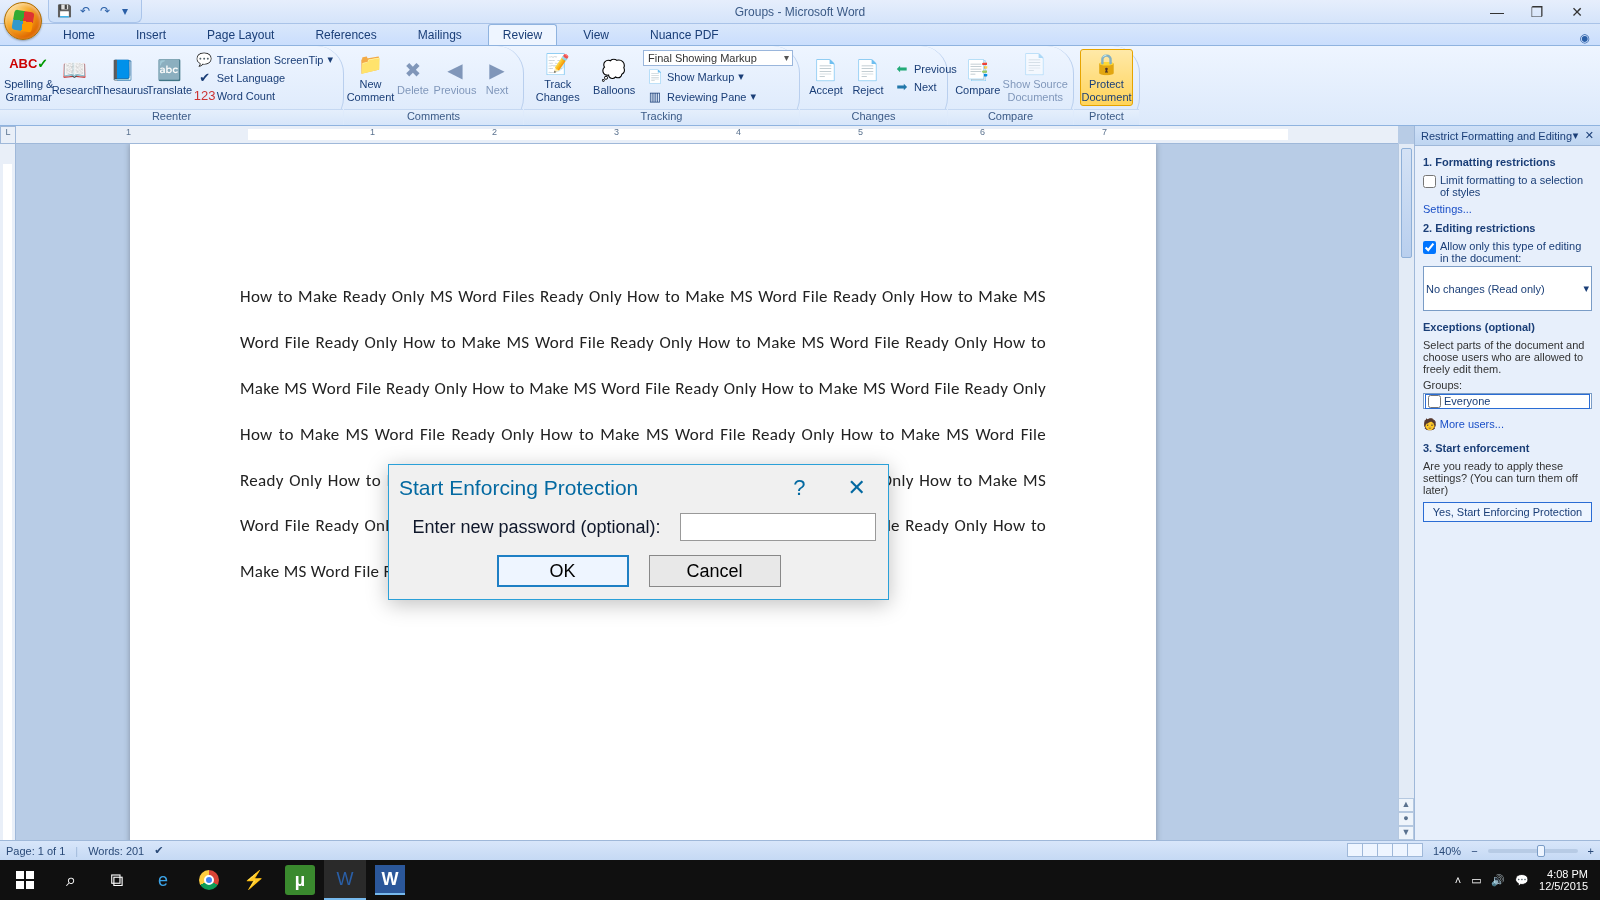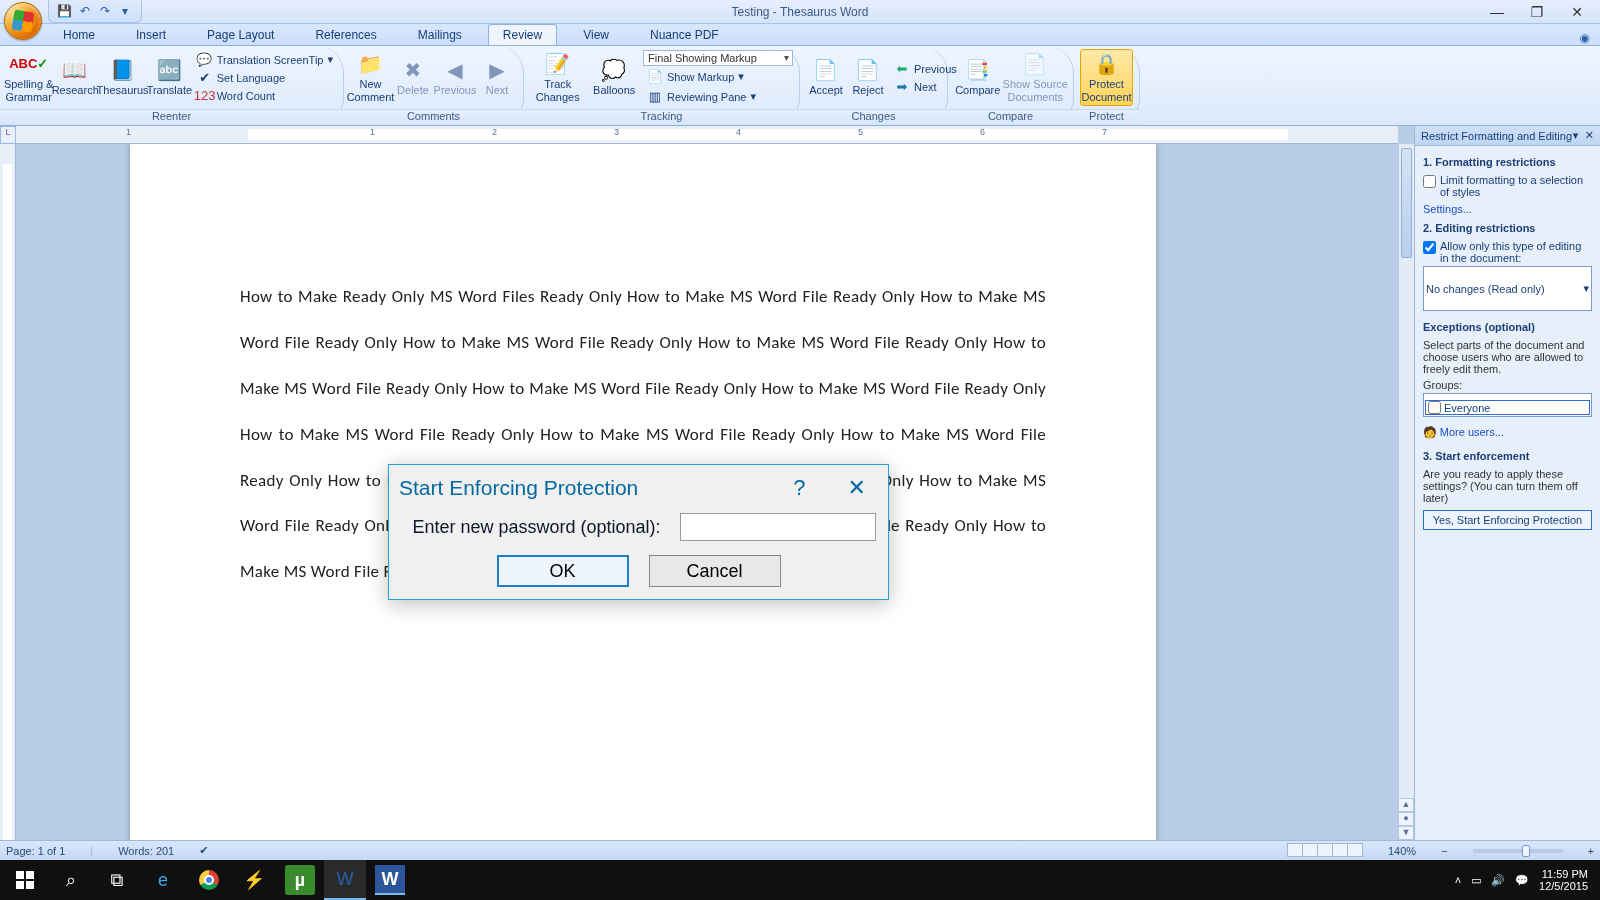--- a/index.html
+++ b/index.html
@@ -57,26 +57,26 @@
 .taskpane { width:186px; background:#e7effb; border-left:1px solid #9fb8d9; display:flex; flex-direction:column; font-size:11px; color:#1a3e77;}
 .taskpane .tp-header { background:linear-gradient(#cfe0f7,#bed5f1); padding:3px 6px; display:flex; align-items:center; border-bottom:1px solid #9fb8d9; font-weight:normal;}
 .taskpane .tp-header .x { margin-left:auto; }
 .tp-body { padding:6px 8px; flex:1; overflow:auto;}
 .tp-h { font-weight:bold; color:#1a3e77; margin:4px 0;}
 .tp-check { display:flex; gap:4px; align-items:flex-start; padding:2px 0;}
 .tp-check input{margin-top:1px;}
 .tp-link { color:#1a4fc7; padding:3px 0; cursor:default;}
 .tp-sel { width:100%; border:1px solid #7a9cc6; background:#fff; padding:15px 2px; font-size:11px; display:flex; align-items:center; justify-content:space-between;}
 .tp-plain { color:#333; padding:2px 0;}
-.tp-listbox { border:1px solid #7a9cc6; background:#fff; height:24px; padding:1px; display:flex; align-items:flex-end;}
+.tp-listbox { border:1px solid #7a9cc6; background:#fff; height:16px; padding:1px; display:flex; align-items:center;}
 .tp-listbox .row{display:flex; align-items:center; gap:3px; border:1px solid #2a6cd4; padding:0 2px; width:100%;}
 .tp-btn { border:1px solid #2a6cd4; background:#eef5ff; padding:3px 4px; text-align:center; color:#1a3e77; margin-top:4px;}
 
 
-.statusbar { height:20px; background:linear-gradient(#d8e6fa,#c5d9f4); border-top:1px solid #9fb8d9; display:flex; align-items:center; font-size:11px; color:#2a4a78; padding:0 6px; gap:25px;}
+.statusbar { height:20px; background:linear-gradient(#d8e6fa,#c5d9f4); border-top:1px solid #9fb8d9; display:flex; align-items:center; font-size:11px; color:#2a4a78; padding:0 6px; gap:10px;}
 .statusbar .sb-sep{flex:1;}
 .viewbtns span{display:inline-block; width:16px;height:14px; border:1px solid #9fb8d9; margin-left:-1px; background:#eef5ff;}
 .zoom-slider{width:90px;height:4px;background:#b7cbe5;position:relative; border-radius:2px;}
 .zoom-slider .knob{position:absolute; left:55%; top:-4px; width:8px;height:12px;background:#eef5ff;border:1px solid #7a9cc6;border-radius:2px;}
 
 
 .taskbar { height:40px; background:#101010; display:flex; align-items:center; padding:0 4px; gap:4px;}
 .taskbar .tb{width:42px;height:40px;display:flex;align-items:center;justify-content:center;color:#fff;font-size:18px;}
 .tb.start{font-size:16px;}
 .tb.active{border-bottom:2px solid #76b9ed; background:#2a2a2a;}
@@ -102,21 +102,21 @@
 <body>
 
 <div class="titlebar">
   <div class="office-btn"></div>
   <div class="qat">
     <span class="ic">💾</span>
     <span class="ic">↶</span>
     <span class="ic">↷</span>
     <span class="ic">▾</span>
   </div>
-  <div class="title-center">Testing - Thesaurus Word</div>
+  <div class="title-center">Groups - Microsoft Word</div>
   <div class="win-controls">
     <span>—</span>
     <span>❐</span>
     <span>✕</span>
   </div>
 </div>
 
 <div class="ribbon-tabs">
   <div class="tab">Home</div>
   <div class="tab">Insert</div>
@@ -388,17 +388,17 @@
   <div class="tb" style="color:#f7a400;">⚡</div>
   <div class="tb" style="background:#3a8a2e;color:#fff;font-weight:bold;width:30px;height:30px;border-radius:3px;margin:5px;">µ</div>
   <div class="tb active" style="color:#2a5fa7;">W</div>
   <div class="tb active" style="background:#2b579a;color:#fff;width:30px;height:30px;margin:5px;font-weight:bold;">W</div>
   <div class="tray">
     <span>˄</span>
     <span>▭</span>
     <span>🔊</span>
     <span>💬</span>
     <div class="clock">
-      <div>11:59 PM</div>
+      <div>4:08 PM</div>
       <div>12/5/2015</div>
     </div>
   </div>
 </div>
 
 </body></html>

